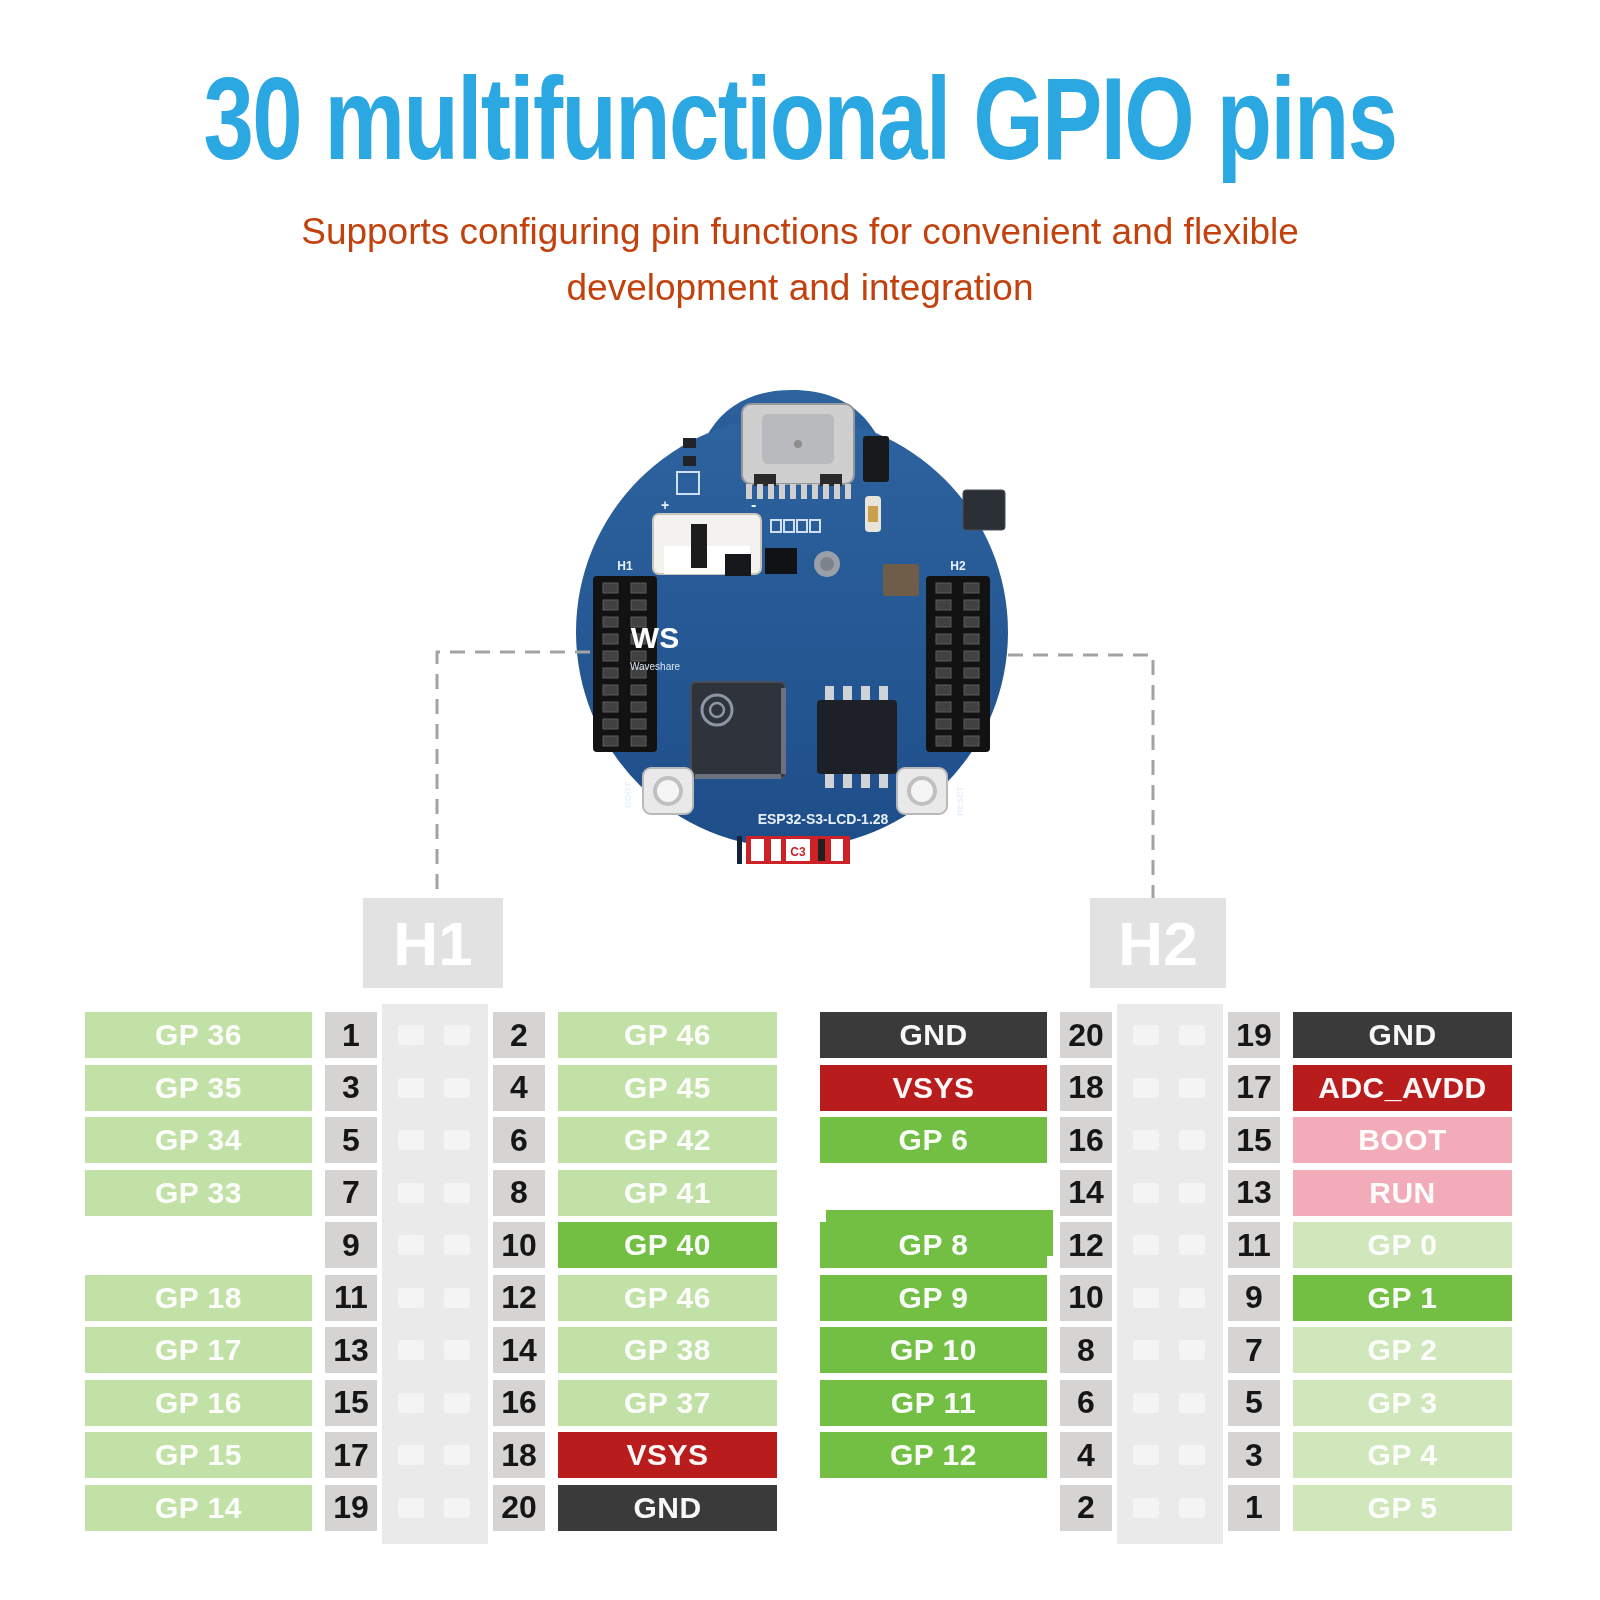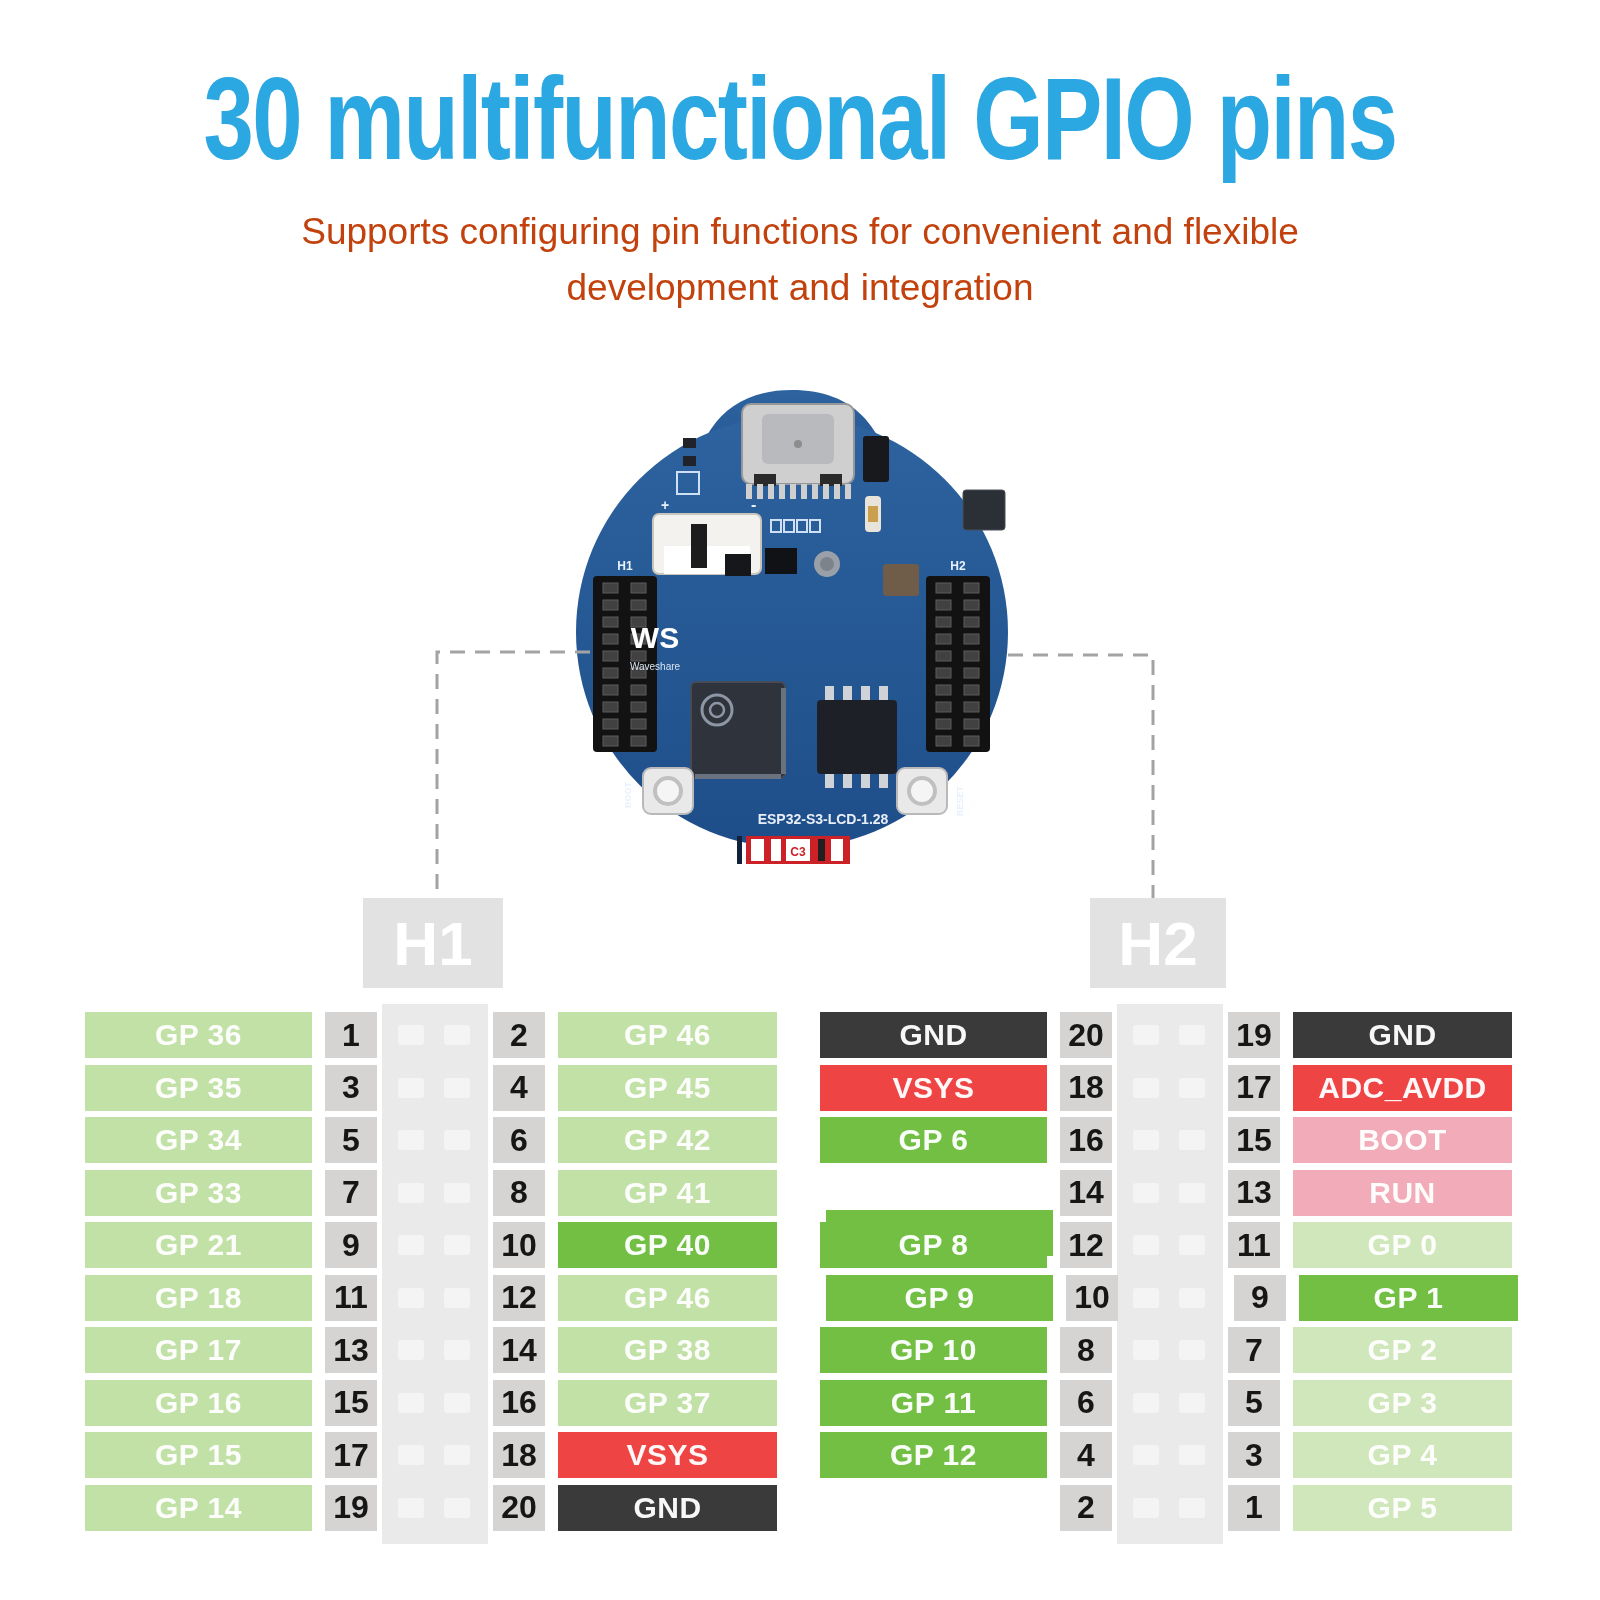--- a/index.html
+++ b/index.html
@@ -33,21 +33,21 @@
   .cell{position:absolute;top:0;height:46px;display:flex;align-items:center;justify-content:center;
         font-weight:bold;box-sizing:border-box;}
   .cell-label{left:0;width:227px;font-size:30px;color:rgba(255,255,255,.96);letter-spacing:.5px;}
   .cell-label.right{left:473px;width:219px;}
   .cell-num{width:52px;font-size:32px;color:#161616;background:#d5d4d2;}
   .cell-num.l{left:240px;}
   .cell-num.r{left:408px;}
   .t-faded{background:#c2e1a7;}
   .t-bright{background:#72bf44;}
   .t-pale{background:#cfe7ba;}
-  .t-power{background:#ef4444;}
+  .t-power{background:#b91c1c;}
   .t-ground{background:#3b3a3a;}
   .t-control{background:#f2abb8;}
 </style>
 </head>
 <body>
 
 <div class="canvas">
 
   <h1 class="title">30 multifunctional GPIO pins</h1>
 
@@ -273,21 +273,20 @@
         <div class="cell cell-num r">6</div>
         <div class="cell cell-label right t-faded">GP 42</div>
       </div>
       <div class="prow" style="top: 157.5px;">
         <div class="cell cell-label t-faded" style="left: 0px;">GP 33</div>
         <div class="cell cell-num l">7</div>
         <div class="cell cell-num r">8</div>
         <div class="cell cell-label right t-faded">GP 41</div>
       </div>
       <div class="prow" style="top: 210px;">
-        <div class="cell cell-label t-faded" style="left: 0px;">GP 21</div>
         <div class="cell cell-num l">9</div>
         <div class="cell cell-num r">10</div>
         <div class="cell cell-label right t-bright">GP 40</div>
       </div>
       <div class="prow" style="top: 262.5px;">
         <div class="cell cell-label t-faded" style="left: 0px;">GP 18</div>
         <div class="cell cell-num l">11</div>
         <div class="cell cell-num r">12</div>
         <div class="cell cell-label right t-faded">GP 46</div>
       </div>
@@ -362,21 +361,21 @@
         <div class="cell cell-num l">14</div>
         <div class="cell cell-num r">13</div>
         <div class="cell cell-label right t-control">RUN</div>
       </div>
       <div class="prow" style="top: 210px;">
         <div class="cell cell-label t-bright" style="left: 0px;">GP 8</div>
         <div class="cell cell-num l">12</div>
         <div class="cell cell-num r">11</div>
         <div class="cell cell-label right t-pale">GP 0</div>
       </div>
-      <div class="prow" style="top: 262.5px; margin-left: 6px;">
+      <div class="prow" style="top: 262.5px;">
         <div class="cell cell-label t-bright" style="left: 0px;">GP 9</div>
         <div class="cell cell-num l">10</div>
         <div class="cell cell-num r">9</div>
         <div class="cell cell-label right t-bright">GP 1</div>
       </div>
       <div class="prow" style="top: 315px;">
         <div class="cell cell-label t-bright" style="left: 0px;">GP 10</div>
         <div class="cell cell-num l">8</div>
         <div class="cell cell-num r">7</div>
         <div class="cell cell-label right t-pale">GP 2</div>

